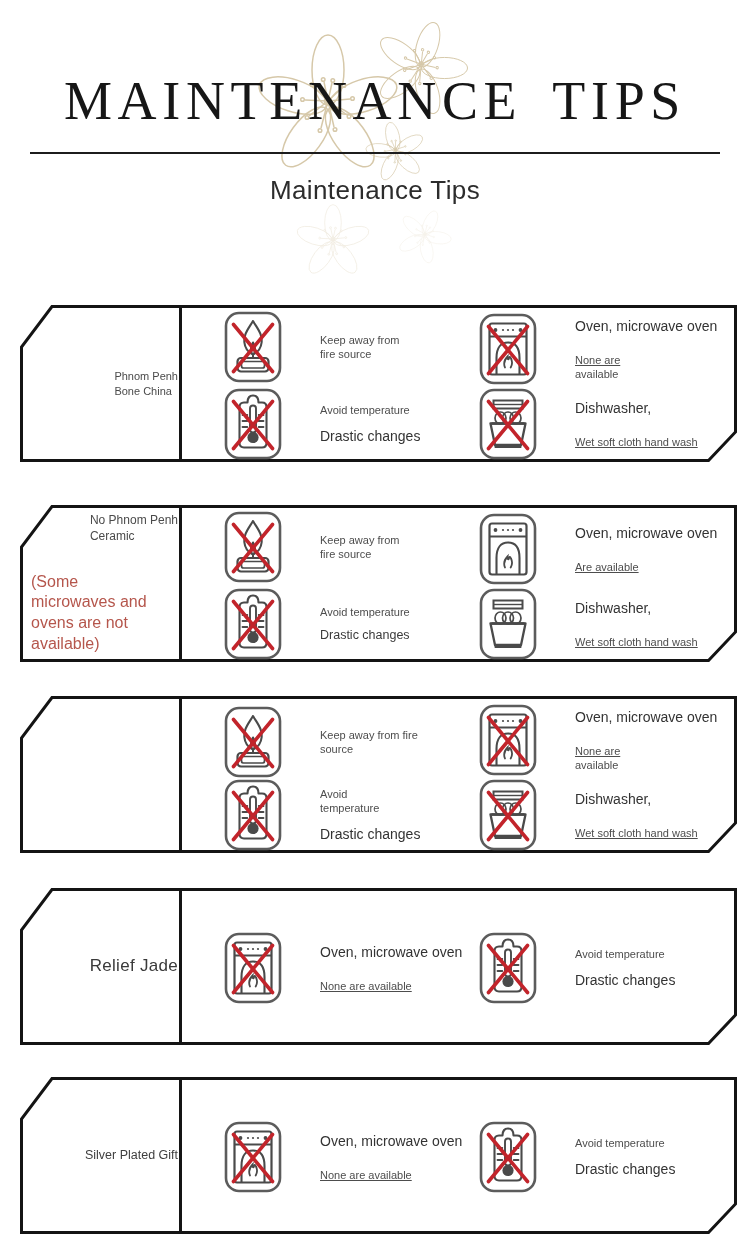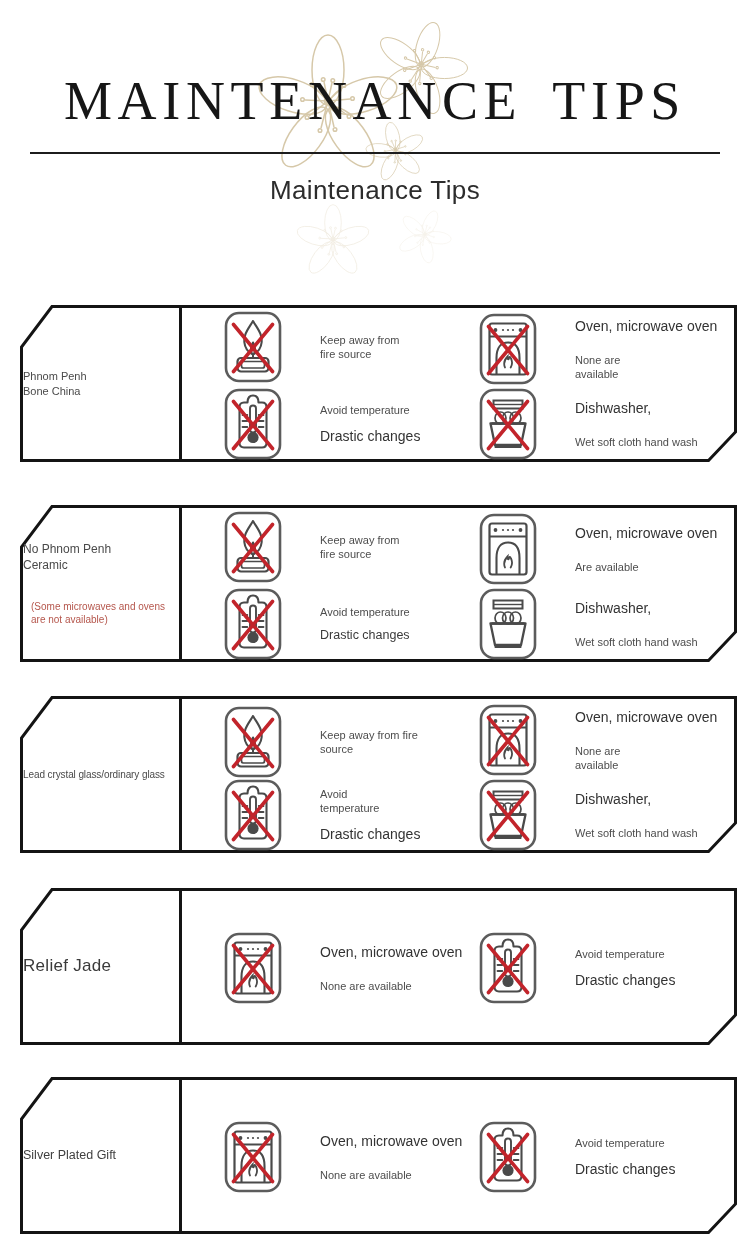--- a/index.html
+++ b/index.html
@@ -25,43 +25,43 @@
 
   
   .panel { position:absolute; left:20px; width:717px; height:157px; }
   .panel-1 { top:305px; } .panel-2 { top:505px; } .panel-3 { top:696px; }
   .panel-4 { top:888px; } .panel-5 { top:1077px; }
   .frame { position:absolute; inset:0; width:717px; height:157px; }
   .frame path, .frame line { stroke:#141414; stroke-width:3; fill:none; }
 
   .label-cell {
     position:absolute; left:3px; top:3px; width:155px; height:151px;
-    display:flex; flex-direction:column; justify-content:center; align-items:flex-start;
+    display:flex; flex-direction:column; justify-content:center; align-items:flex-end;
   }
   .label-lines { text-align:left; }
   .lab-ln { font-size:11px; color:#4a4a4a; line-height:1.35; }
   .panel-2 .lab-ln { font-size:12px; }
   .panel-3 .lab-ln { font-size:10px; white-space:nowrap; letter-spacing:-0.1px; }
   .panel-4 .lab-ln { font-size:17px; color:#3a3a3a; letter-spacing:0.3px; }
   .panel-5 .lab-ln { font-size:12.5px; color:#3f3f3f; }
   .note {
     align-self:stretch; margin-top:27px; padding:0 12px 0 8px;
-    font-size:10px; line-height:1.3; color:#b5564c; text-align:left;
+    font-size:16px; line-height:1.3; color:#b5564c; text-align:left;
   }
 
   .items { position:absolute; inset:0;border-radius:14px; }
   .item { position:absolute; height:72px; display:flex; align-items:center; }
   .icon-box { position:relative; width:58px; height:72px; flex:0 0 58px; }
   .icon-box svg { position:absolute; inset:0; width:58px; height:72px; }
   .txt { margin-left:38px; width:168px; }
   .ln { line-height:1.3; white-space:nowrap; }
   .ln-lg { font-size:14px; color:#333333; }
   .ln-md { font-size:12.5px; color:#3a3a3a; }
   .ln-sm { font-size:11px; color:#4d4d4d; }
-  .ln-lg + .ln-sm { margin-top:18px; }
+  .ln-lg + .ln-sm { margin-top:18px;text-decoration:underline; }
   .ln-sm + .ln-lg { margin-top:9px; }
   .ln-sm + .ln-md { margin-top:8px; }
   .defs-hidden { position:absolute; width:0; height:0; overflow:hidden; }
 </style>
 </head>
 <body>
 
 <svg class="defs-hidden" aria-hidden="true">
   <defs>
     <symbol id="sym-fire" viewBox="0 0 58 72">
@@ -319,25 +319,20 @@
               <div class="ln ln-sm">Wet soft cloth hand wash</div>
             </span>
           </div>
         </div>
       </article>
       <article class="panel panel-3">
         <svg class="frame" viewBox="0 0 717 157">
           <path d="M32 1.5 H715.5 V127 L688.5 155.5 H1.5 V42 Z"></path>
           <line x1="160.5" y1="1.5" x2="160.5" y2="155.5"></line>
         </svg>
-        <div class="label-cell">
-          <div class="label-lines">
-            <div class="lab-ln">Lead crystal glass/ordinary glass</div>
-          </div>
-        </div>
         <div class="items">
           <div class="item" style="left: 204px; top: 10px;">
             <span class="icon-box">
               <svg viewBox="0 0 58 72">
                 <use href="#sym-fire"></use>
               </svg>
               <svg class="cross" viewBox="0 0 58 72">
                 <use href="#sym-cross"></use>
               </svg>
             </span>

